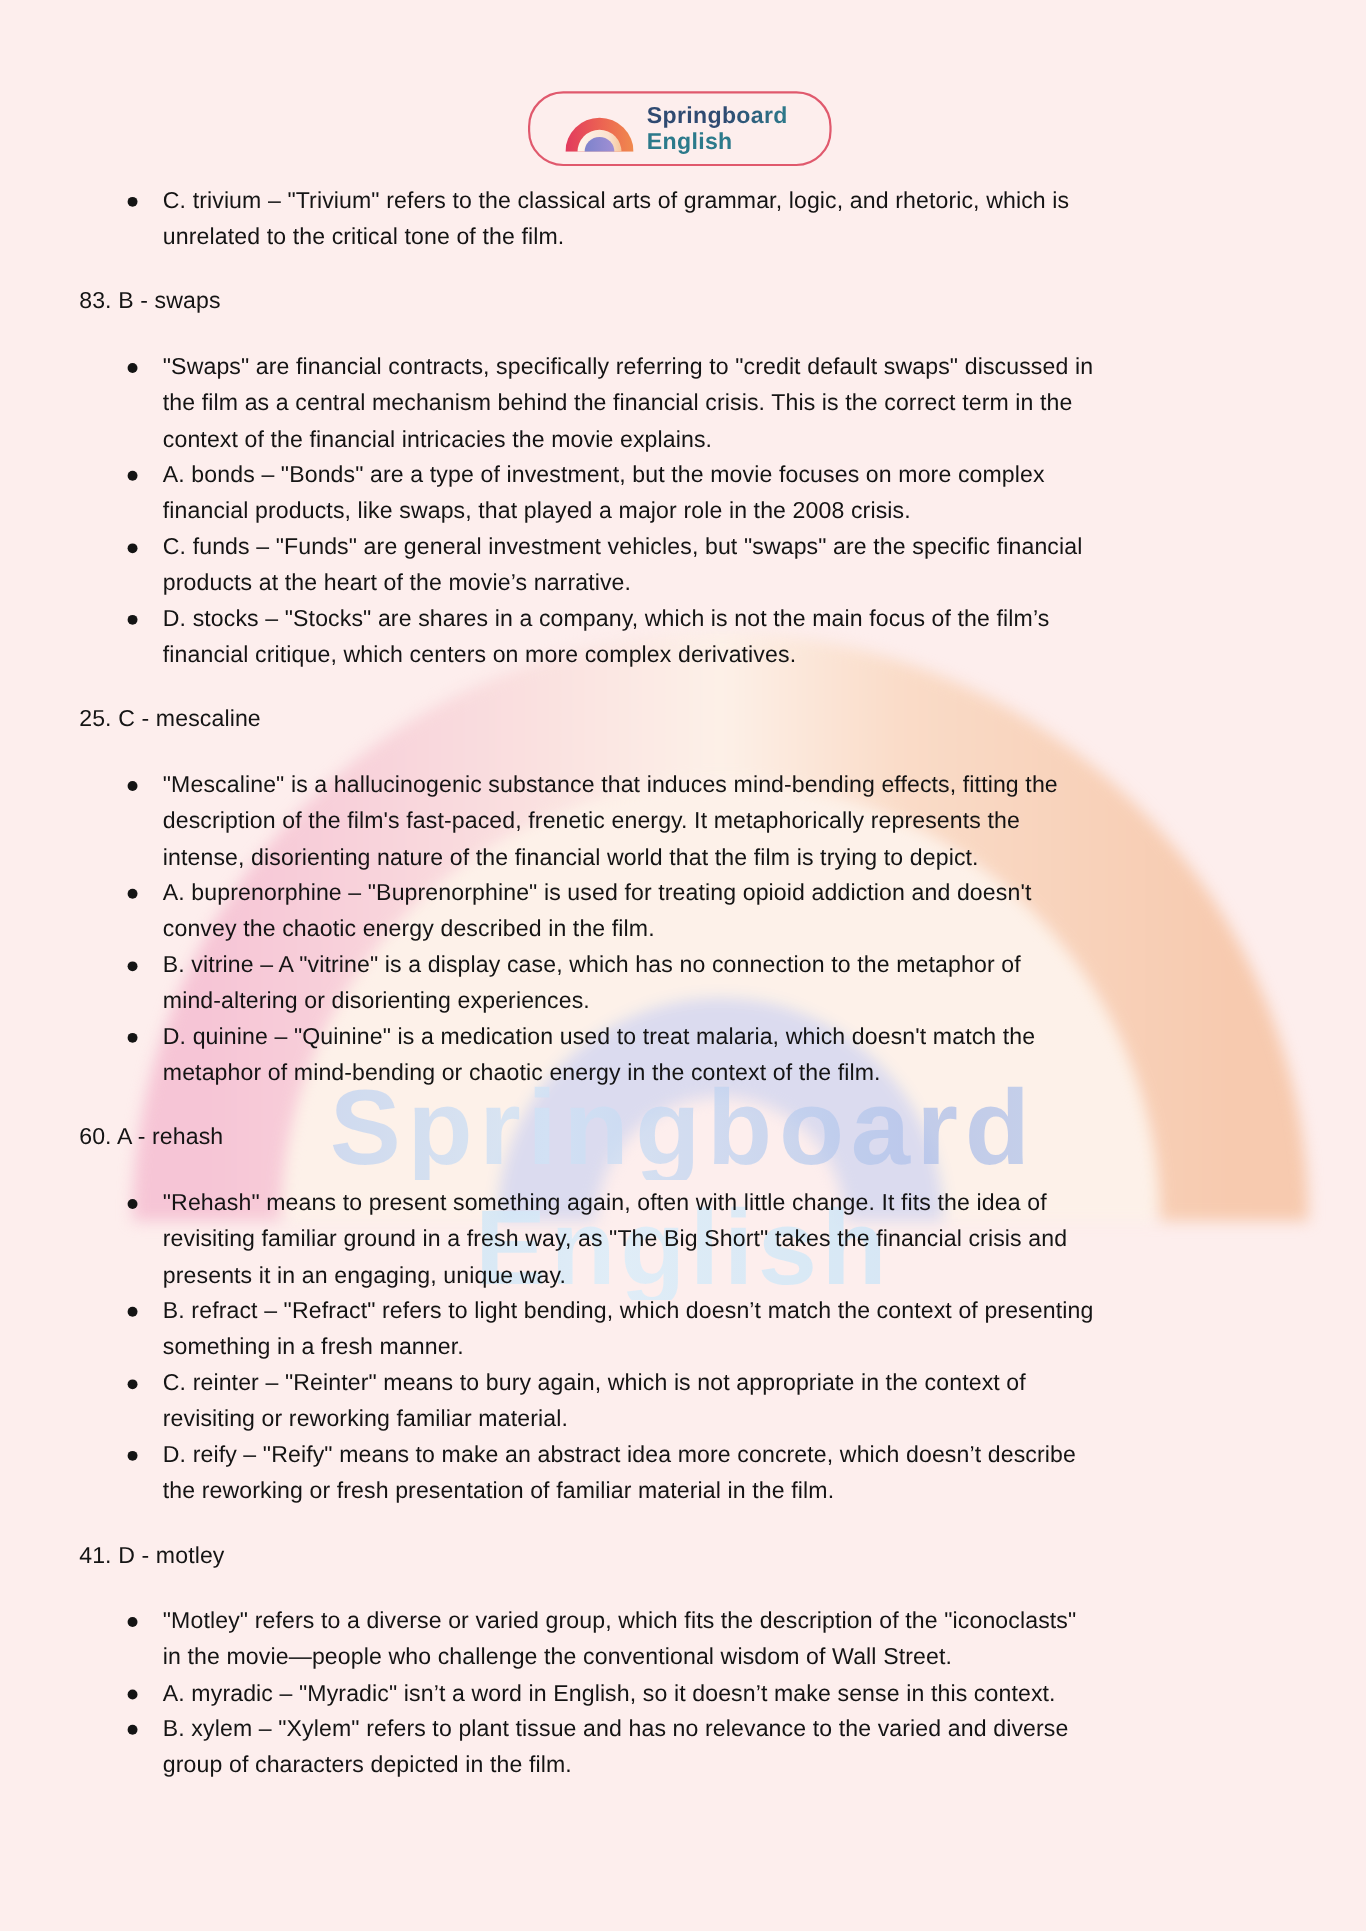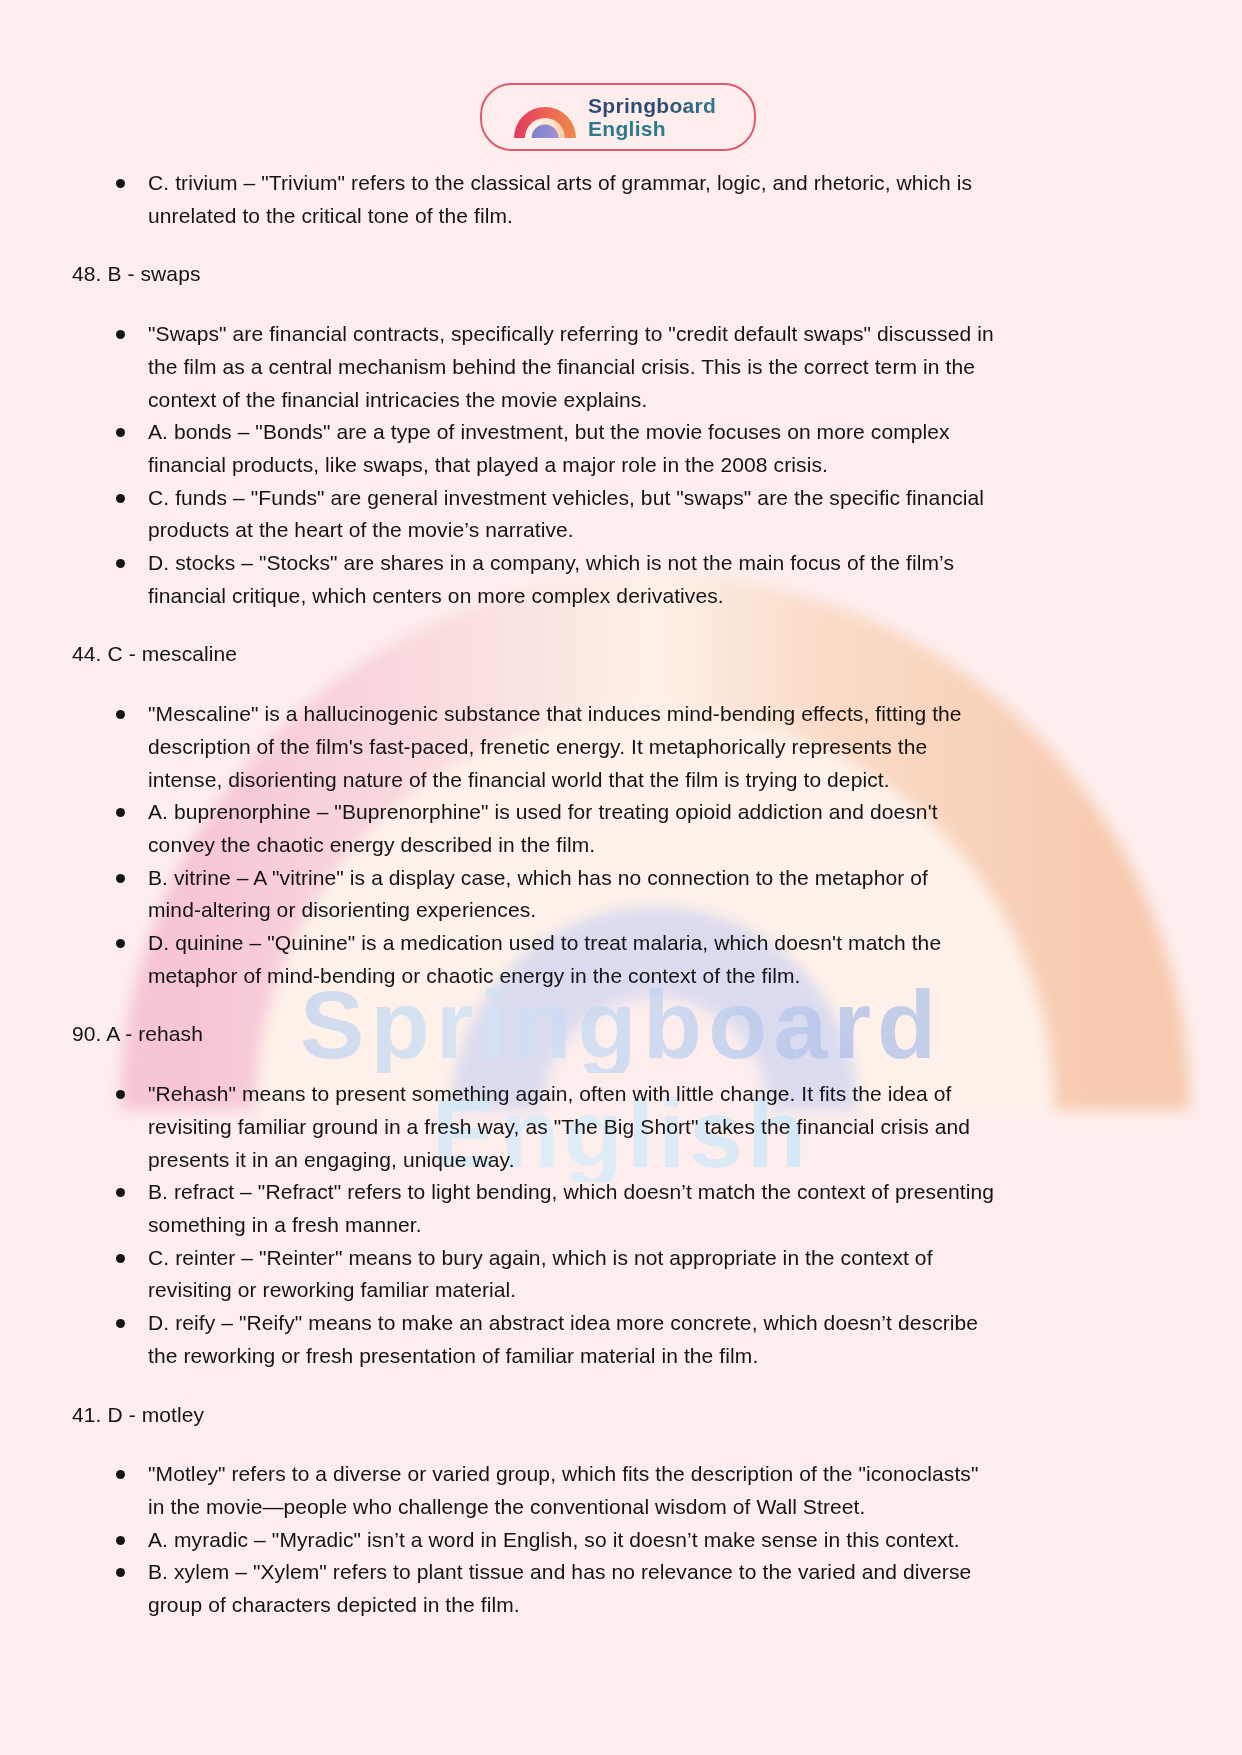--- a/index.html
+++ b/index.html
@@ -121,21 +121,21 @@
   <div class="content">
 
     <ul class="option-list">
       <li>
         <span class="bullet-dot"></span>
         <span class="option-text">C. trivium – "Trivium" refers to the classical arts of grammar, logic, and rhetoric, which is
 unrelated to the critical tone of the film.</span>
       </li>
     </ul>
 
-    <p class="q-head">48. B - swaps</p>
+    <p class="q-head">83. B - swaps</p>
     <ul class="option-list">
       <li>
         <span class="bullet-dot"></span>
         <span class="option-text">"Swaps" are financial contracts, specifically referring to "credit default swaps" discussed in
 the film as a central mechanism behind the financial crisis. This is the correct term in the
 context of the financial intricacies the movie explains.</span>
       </li>
       <li>
         <span class="bullet-dot"></span>
         <span class="option-text">A. bonds – "Bonds" are a type of investment, but the movie focuses on more complex
@@ -146,21 +146,21 @@
         <span class="option-text">C. funds – "Funds" are general investment vehicles, but "swaps" are the specific financial
 products at the heart of the movie’s narrative.</span>
       </li>
       <li>
         <span class="bullet-dot"></span>
         <span class="option-text">D. stocks – "Stocks" are shares in a company, which is not the main focus of the film’s
 financial critique, which centers on more complex derivatives.</span>
       </li>
     </ul>
 
-    <p class="q-head">44. C - mescaline</p>
+    <p class="q-head">25. C - mescaline</p>
     <ul class="option-list">
       <li>
         <span class="bullet-dot"></span>
         <span class="option-text">"Mescaline" is a hallucinogenic substance that induces mind-bending effects, fitting the
 description of the film's fast-paced, frenetic energy. It metaphorically represents the
 intense, disorienting nature of the financial world that the film is trying to depict.</span>
       </li>
       <li>
         <span class="bullet-dot"></span>
         <span class="option-text">A. buprenorphine – "Buprenorphine" is used for treating opioid addiction and doesn't
@@ -171,21 +171,21 @@
         <span class="option-text">B. vitrine – A "vitrine" is a display case, which has no connection to the metaphor of
 mind-altering or disorienting experiences.</span>
       </li>
       <li>
         <span class="bullet-dot"></span>
         <span class="option-text">D. quinine – "Quinine" is a medication used to treat malaria, which doesn't match the
 metaphor of mind-bending or chaotic energy in the context of the film.</span>
       </li>
     </ul>
 
-    <p class="q-head">90. A - rehash</p>
+    <p class="q-head">60. A - rehash</p>
     <ul class="option-list">
       <li>
         <span class="bullet-dot"></span>
         <span class="option-text">"Rehash" means to present something again, often with little change. It fits the idea of
 revisiting familiar ground in a fresh way, as "The Big Short" takes the financial crisis and
 presents it in an engaging, unique way.</span>
       </li>
       <li>
         <span class="bullet-dot"></span>
         <span class="option-text">B. refract – "Refract" refers to light bending, which doesn’t match the context of presenting

